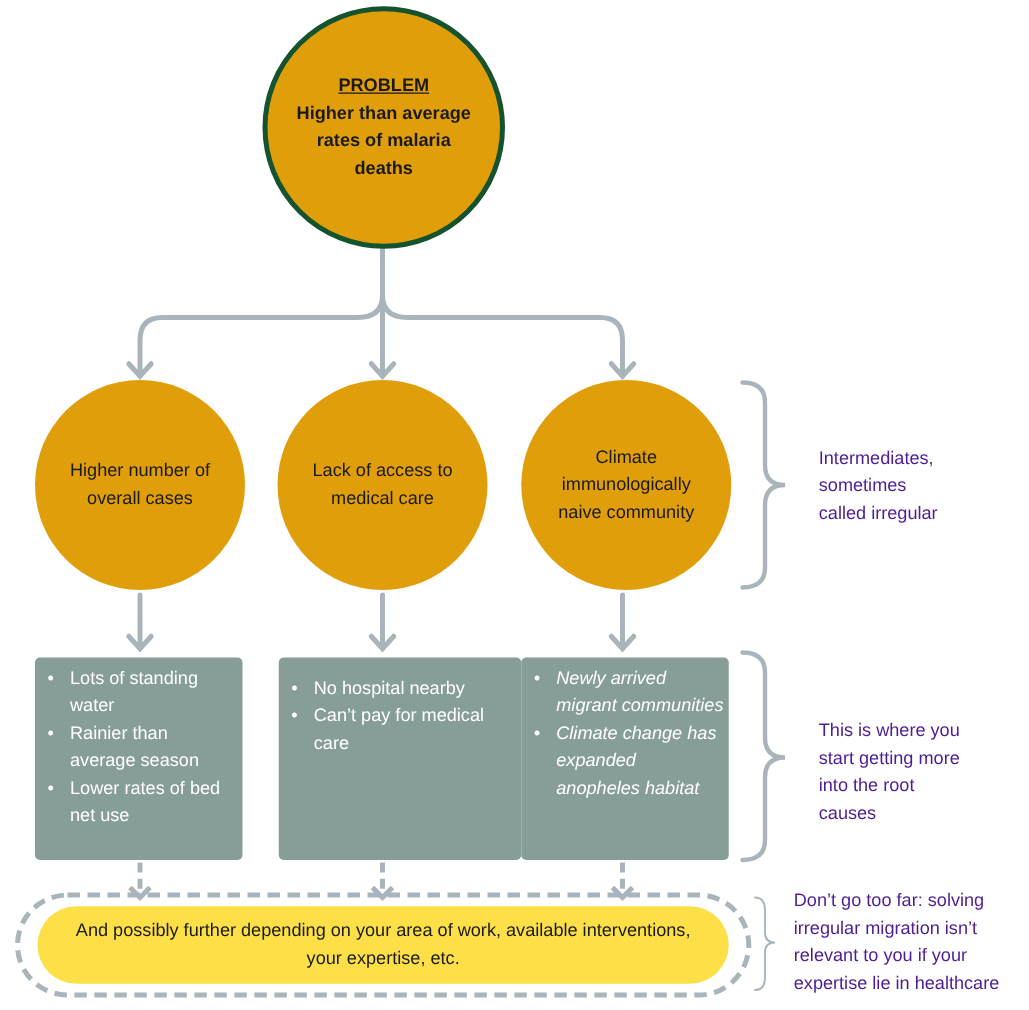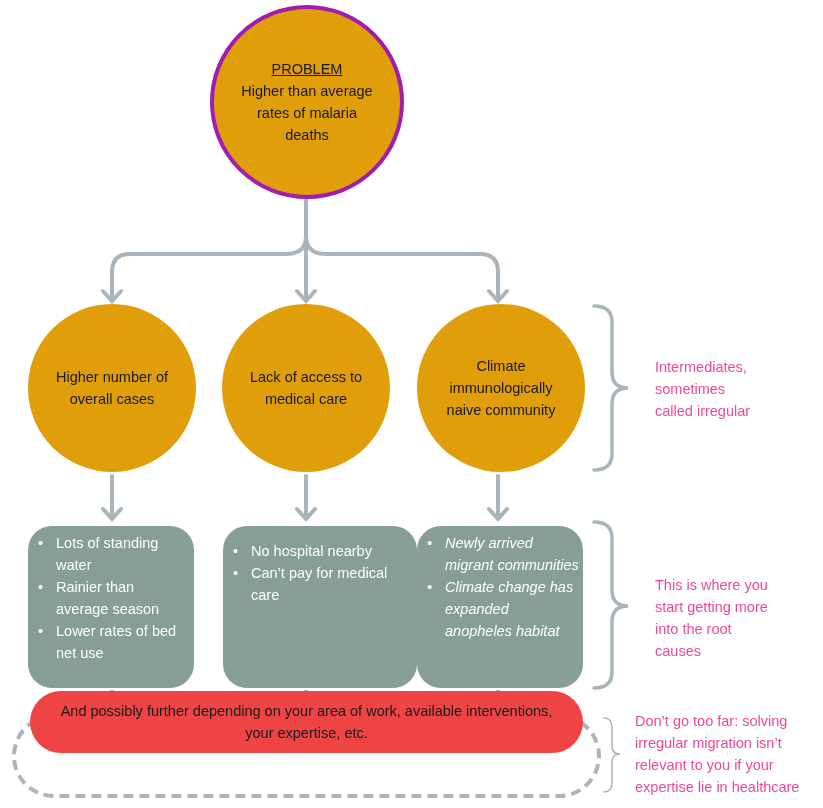--- a/index.html
+++ b/index.html
@@ -2,32 +2,32 @@
 <html><head>
 <meta charset="utf-8">
 <style>
   html, body { margin: 0; padding: 0; background: #ffffff; }
   body { width: 823px; height: 808px; position: relative; overflow: hidden;
          font-family: "Liberation Sans", "DejaVu Sans", sans-serif; color: #1a1a1a; }
   #connectors { position: absolute; left: 0; top: 0; width: 823px; height: 808px; }
   .circle { position: absolute; border-radius: 50%; background: #E09E0A;
             display: flex; flex-direction: column; align-items: center; justify-content: center;
             text-align: center; font-size: 14.5px; line-height: 22px; color: #1a1a1a; box-sizing: border-box; }
-  .circle.problem { border: 4px solid #a21caf; }
+  .circle.problem { border: 4px solid #14532d; font-weight: bold; }
   .problem-heading { text-decoration: underline; }
-  .box { position: absolute; background: #879E98; border-radius: 24px; color: #ffffff;
+  .box { position: absolute; background: #879E98; border-radius: 4px; color: #ffffff;
          font-size: 14.5px; line-height: 22px; box-sizing: border-box; padding: 6px 8px 16px 6px; }
   .box ul { margin: 0; padding: 0 0 0 22px; list-style: none; }
   .box li { position: relative; }
   .box li::before { content: "\2022"; position: absolute; left: -18px; top: 0; }
-  .final-box { position: absolute; left: 30px; top: 691px; width: 553px; height: 62px;
-               background: #ef4444; border-radius: 31px; display: flex; align-items: center;
+  .final-box { position: absolute; left: 30px; top: 725px; width: 553px; height: 62px;
+               background: #fde047; border-radius: 31px; display: flex; align-items: center;
                justify-content: center; text-align: center; font-size: 14.5px; line-height: 22px;
                color: #1a1a1a; padding: 0 10px; box-sizing: border-box; }
-  .note { position: absolute; font-size: 14.5px; line-height: 22px; color: #ec4899; }
+  .note { position: absolute; font-size: 14.5px; line-height: 22px; color: #4c1d95; }
 </style>
 </head>
 <body>
 
 <svg id="connectors" xmlns="http://www.w3.org/2000/svg">
 
   <g fill="none" stroke="#A9B5BB" stroke-width="4" stroke-linecap="round">
     <path d="M306 200 V 236"></path>
     <path d="M306 236 Q 306 254 286 254 H 130 Q 112 254 112 272 V 300"></path>
     <path d="M306 236 V 300"></path>

